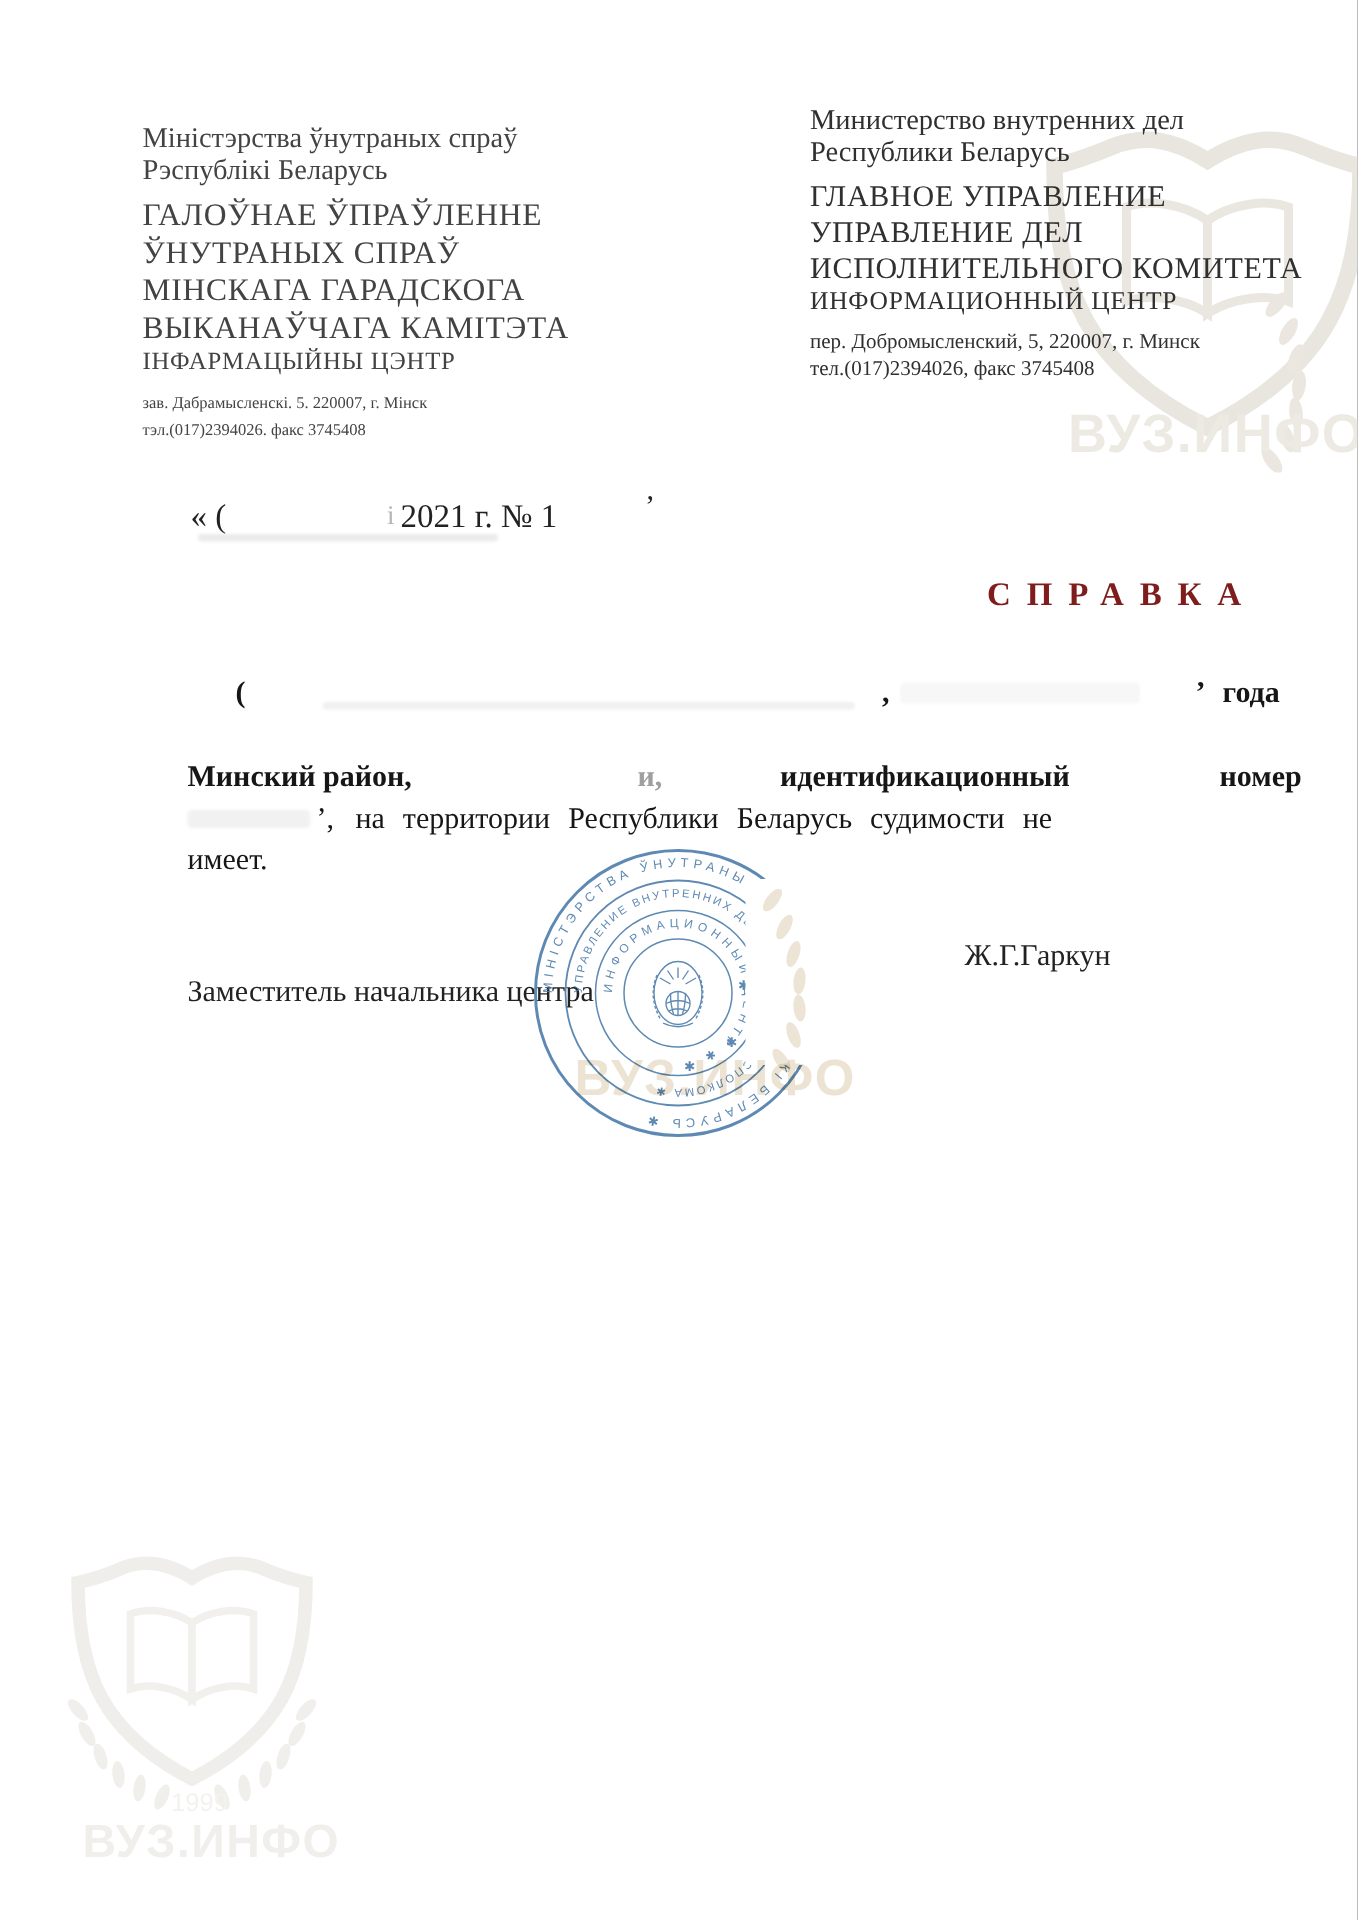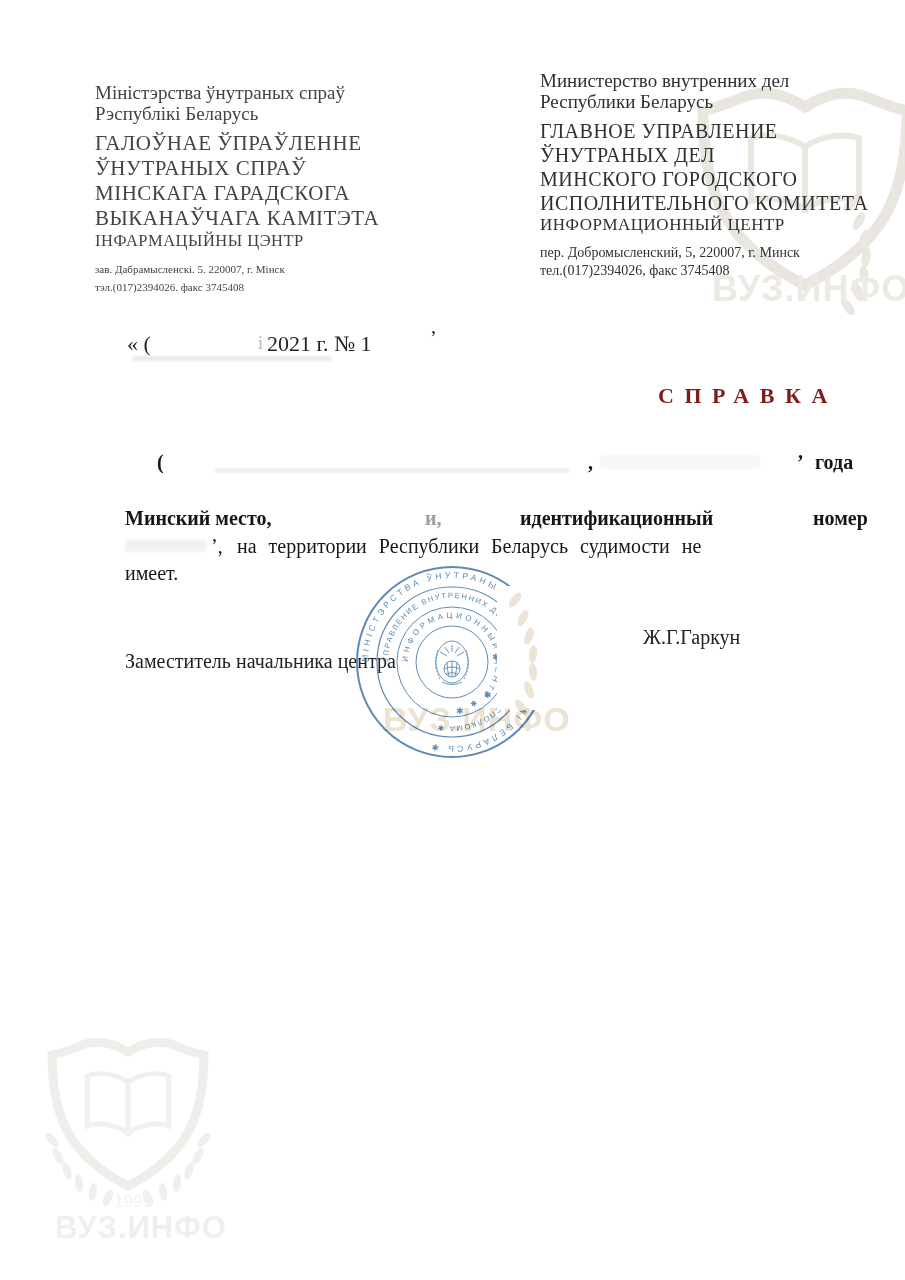--- a/index.html
+++ b/index.html
@@ -120,22 +120,21 @@
       <div>зав. Дабрамысленскі. 5. 220007, г. Мінск</div>
       <div>тэл.(017)2394026. факс 3745408</div>
     </div>
   </div>
 
   <div class="lh-block lh-right">
     <div class="lh-org">Министерство внутренних дел</div>
     <div class="lh-org">Республики Беларусь</div>
     <div class="lh-dept">
       <div>ГЛАВНОЕ УПРАВЛЕНИЕ</div>
-      <div>ЎНУТРАНЫХ ДЕЛ</div>
-      <div>МИНСКОГО ГОРОДСКОГО</div>
+      <div>УПРАВЛЕНИЕ ДЕЛ</div>
       <div>ИСПОЛНИТЕЛЬНОГО КОМИТЕТА</div>
     </div>
     <div class="lh-unit">ИНФОРМАЦИОННЫЙ ЦЕНТР</div>
     <div class="lh-addr">
       <div>пер. Добромысленский, 5, 220007, г. Минск</div>
       <div>тел.(017)2394026, факс 3745408</div>
     </div>
   </div>
 
   <div class="dateline">
@@ -152,21 +151,21 @@
     <span class="seg" style="left:32px;">(</span>
     <span class="seg" style="left:463px;">,</span>
     <span class="seg" style="left:672px;">’</span>
     <span class="seg" style="left:690px;">года</span>
   </div>
   <div class="smudge" style="left:215px;top:468px;width:355px;height:5px;background:#f0f0f0;"></div>
   <div class="smudge" style="left:600px;top:455px;width:160px;height:14px;background:#f7f7f7;"></div>
 
 
   <div class="bline b-l3">
-    <span class="seg" style="left:0;">Минский место,</span>
+    <span class="seg" style="left:0;">Минский район,</span>
     <span class="seg residue-txt" style="left:300px;">и,</span>
     <span class="seg" style="left:395px;">идентификационный</span>
     <span class="seg" style="left:688px;">номер</span>
   </div>
 
   <div class="bline b-l4">
     <span class="seg" style="left:86px;">’,</span>
     <span class="seg" style="left:112px;word-spacing:7px;">на территории Республики Беларусь судимости не</span>
   </div>
   <div class="smudge" style="left:125px;top:540px;width:82px;height:12px;background:#f1f1f1;"></div>

